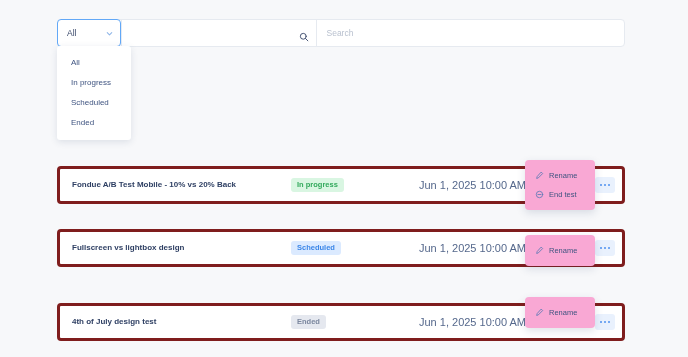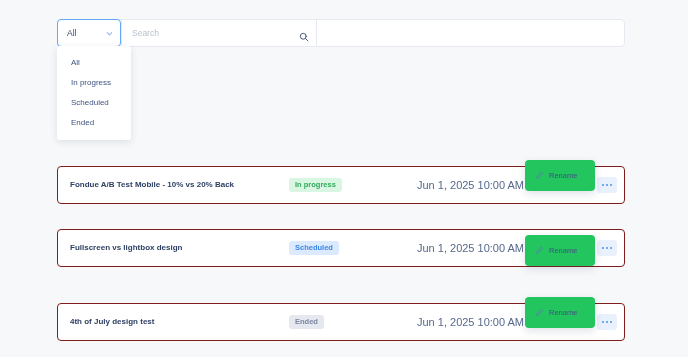--- a/index.html
+++ b/index.html
@@ -53,22 +53,23 @@
   .chev {
     width: 9px;
     height: 9px;
     display: block;
   }
   .search-box {
     flex: 1;
     border-left: 1px solid #e6eaf0;
     display: flex;
     align-items: center;
-    padding: 0 9px 0 10px;
+    padding: 0 9px 0 16px;
     position: relative;
+    justify-content: center;
   }
   .search-input {
     border: 0;
     outline: 0;
     background: transparent;
     font-family: "Liberation Sans", sans-serif;
     font-size: 8.5px;
     color: #3b4a6b;
     width: 100px;
     padding: 0;
@@ -113,21 +114,21 @@
     white-space: nowrap;
   }
 
   
   .row {
     position: absolute;
     left: 57px;
     width: 568px;
     height: 38px;
     background: #ffffff;
-    border: 1px solid #7f1d1d;
+    border: 3px solid #7f1d1d;
     border-radius: 4px;
     box-sizing: border-box;
     display: flex;
     align-items: center;
   }
   #row-0 { top: 166px; }
   #row-1 { top: 229px; }
   #row-2 { top: 303px; }
 
   .row-title {
@@ -178,21 +179,21 @@
     width: 2px;
     height: 2px;
     background: #4e91ef;
     border-radius: 50%;
     display: block;
   }
 
   
   .popover {
     position: absolute;
-    background: #22c55e;
+    background: #f9a8d4;
     border-radius: 4px;
     box-shadow: 0 3px 9px rgba(40,60,100,0.15);
     z-index: 5;
     padding: 6px 0;
   }
   #pop-0 { left: 525px; top: 160px; width: 70px; }
   #pop-1 { left: 525px; top: 235px; width: 70px; }
   #pop-2 { left: 525px; top: 297px; width: 70px; }
 
   .pop-item {
@@ -277,20 +278,29 @@
 
 <div class="popover" id="pop-0">
   <div class="pop-item">
     <span>
       <svg class="pop-ico" viewBox="0 0 12 12" fill="none" stroke="#5b7ab5" stroke-width="1.1" stroke-linecap="round" stroke-linejoin="round">
         <path d="M8.6 1.8 L10.2 3.4 L4.3 9.3 L2.2 9.9 L2.8 7.8 Z"></path>
       </svg>
     </span>
     <span>Rename</span>
   </div>
+  <div class="pop-item">
+    <span>
+      <svg class="pop-ico" viewBox="0 0 12 12" fill="none" stroke="#5b7ab5" stroke-width="1.1" stroke-linecap="round">
+        <circle cx="6" cy="6" r="4.3"></circle>
+        <line x1="3.9" y1="6" x2="8.1" y2="6"></line>
+      </svg>
+    </span>
+    <span>End test</span>
+  </div>
 </div>
 
 <div class="popover" id="pop-1">
   <div class="pop-item">
     <span>
       <svg class="pop-ico" viewBox="0 0 12 12" fill="none" stroke="#5b7ab5" stroke-width="1.1" stroke-linecap="round" stroke-linejoin="round">
         <path d="M8.6 1.8 L10.2 3.4 L4.3 9.3 L2.2 9.9 L2.8 7.8 Z"></path>
       </svg>
     </span>
     <span>Rename</span>

